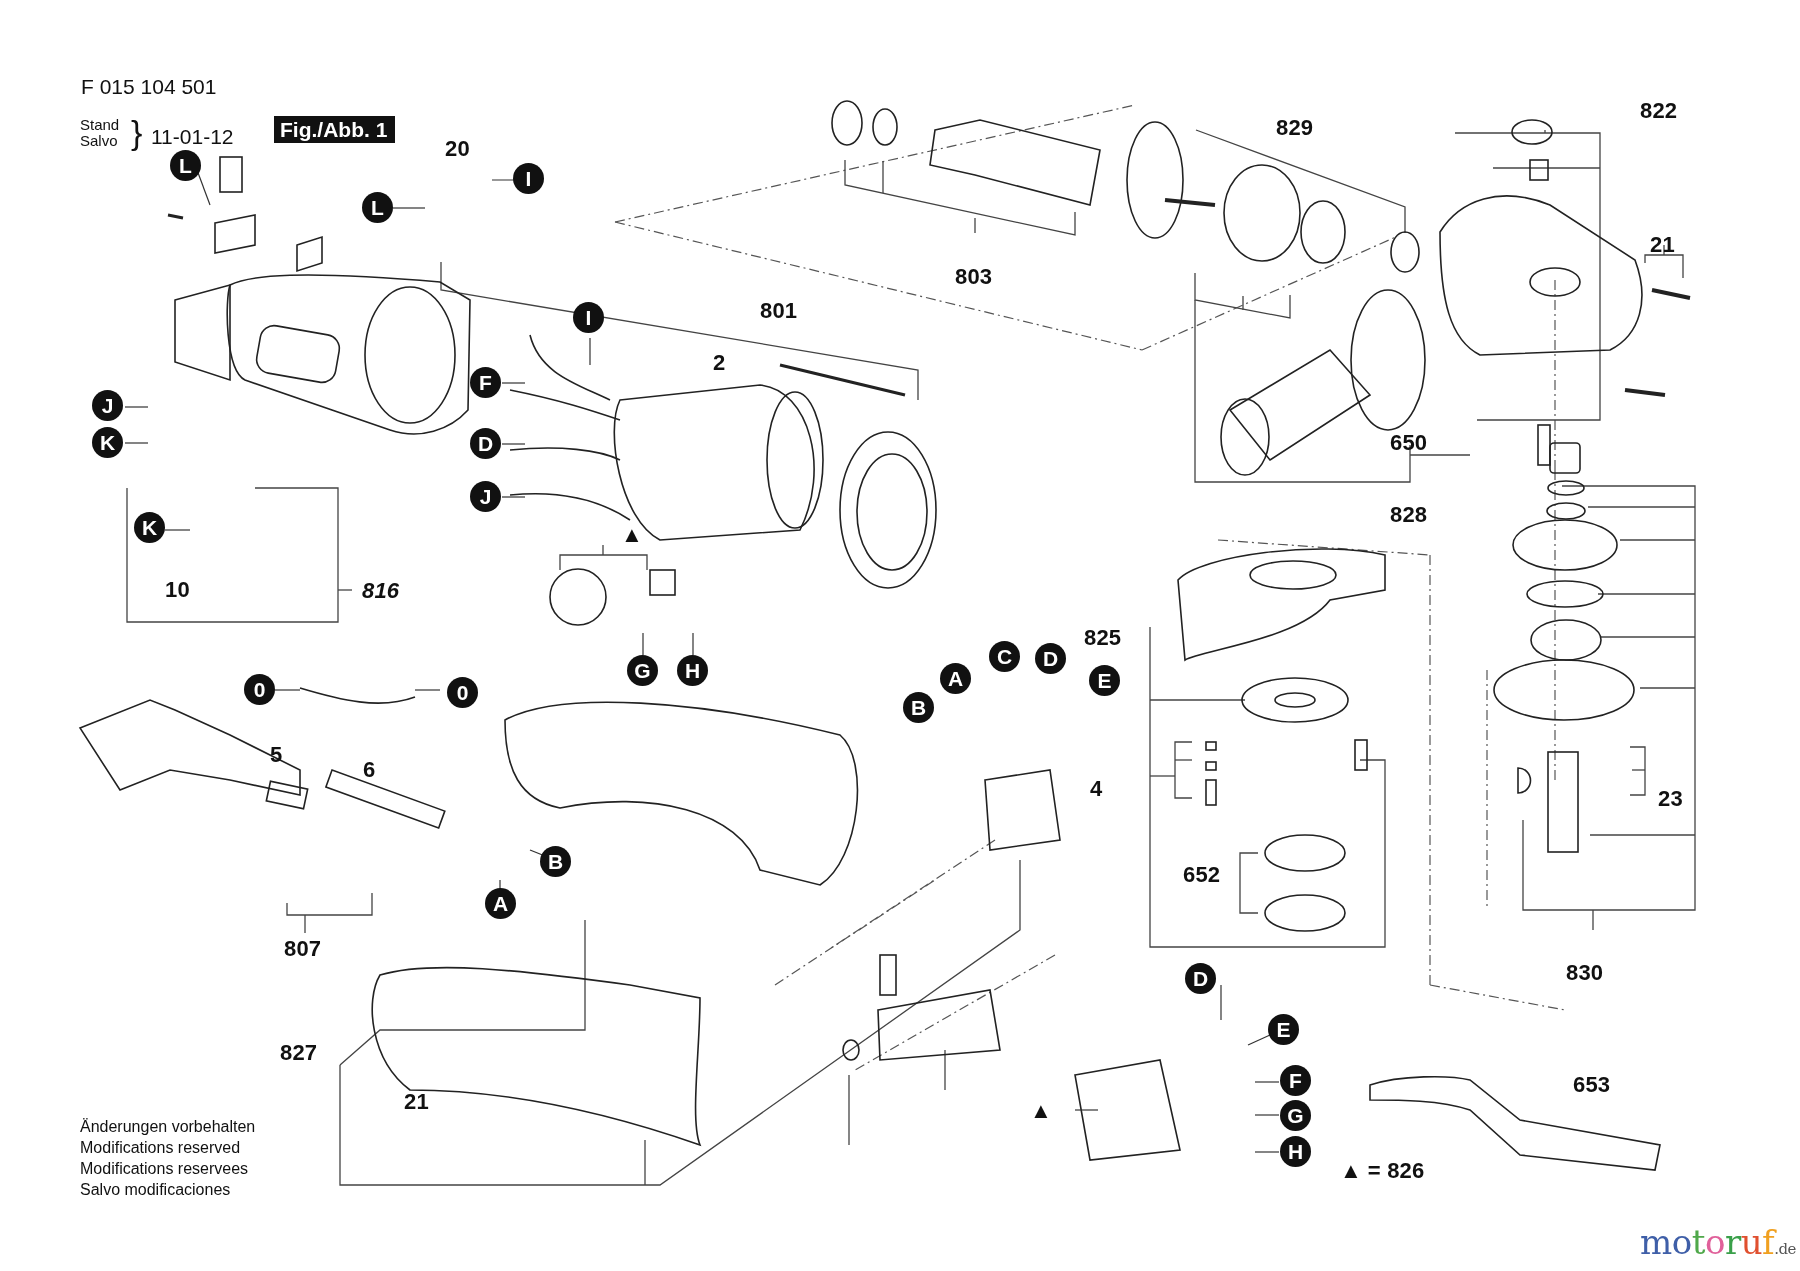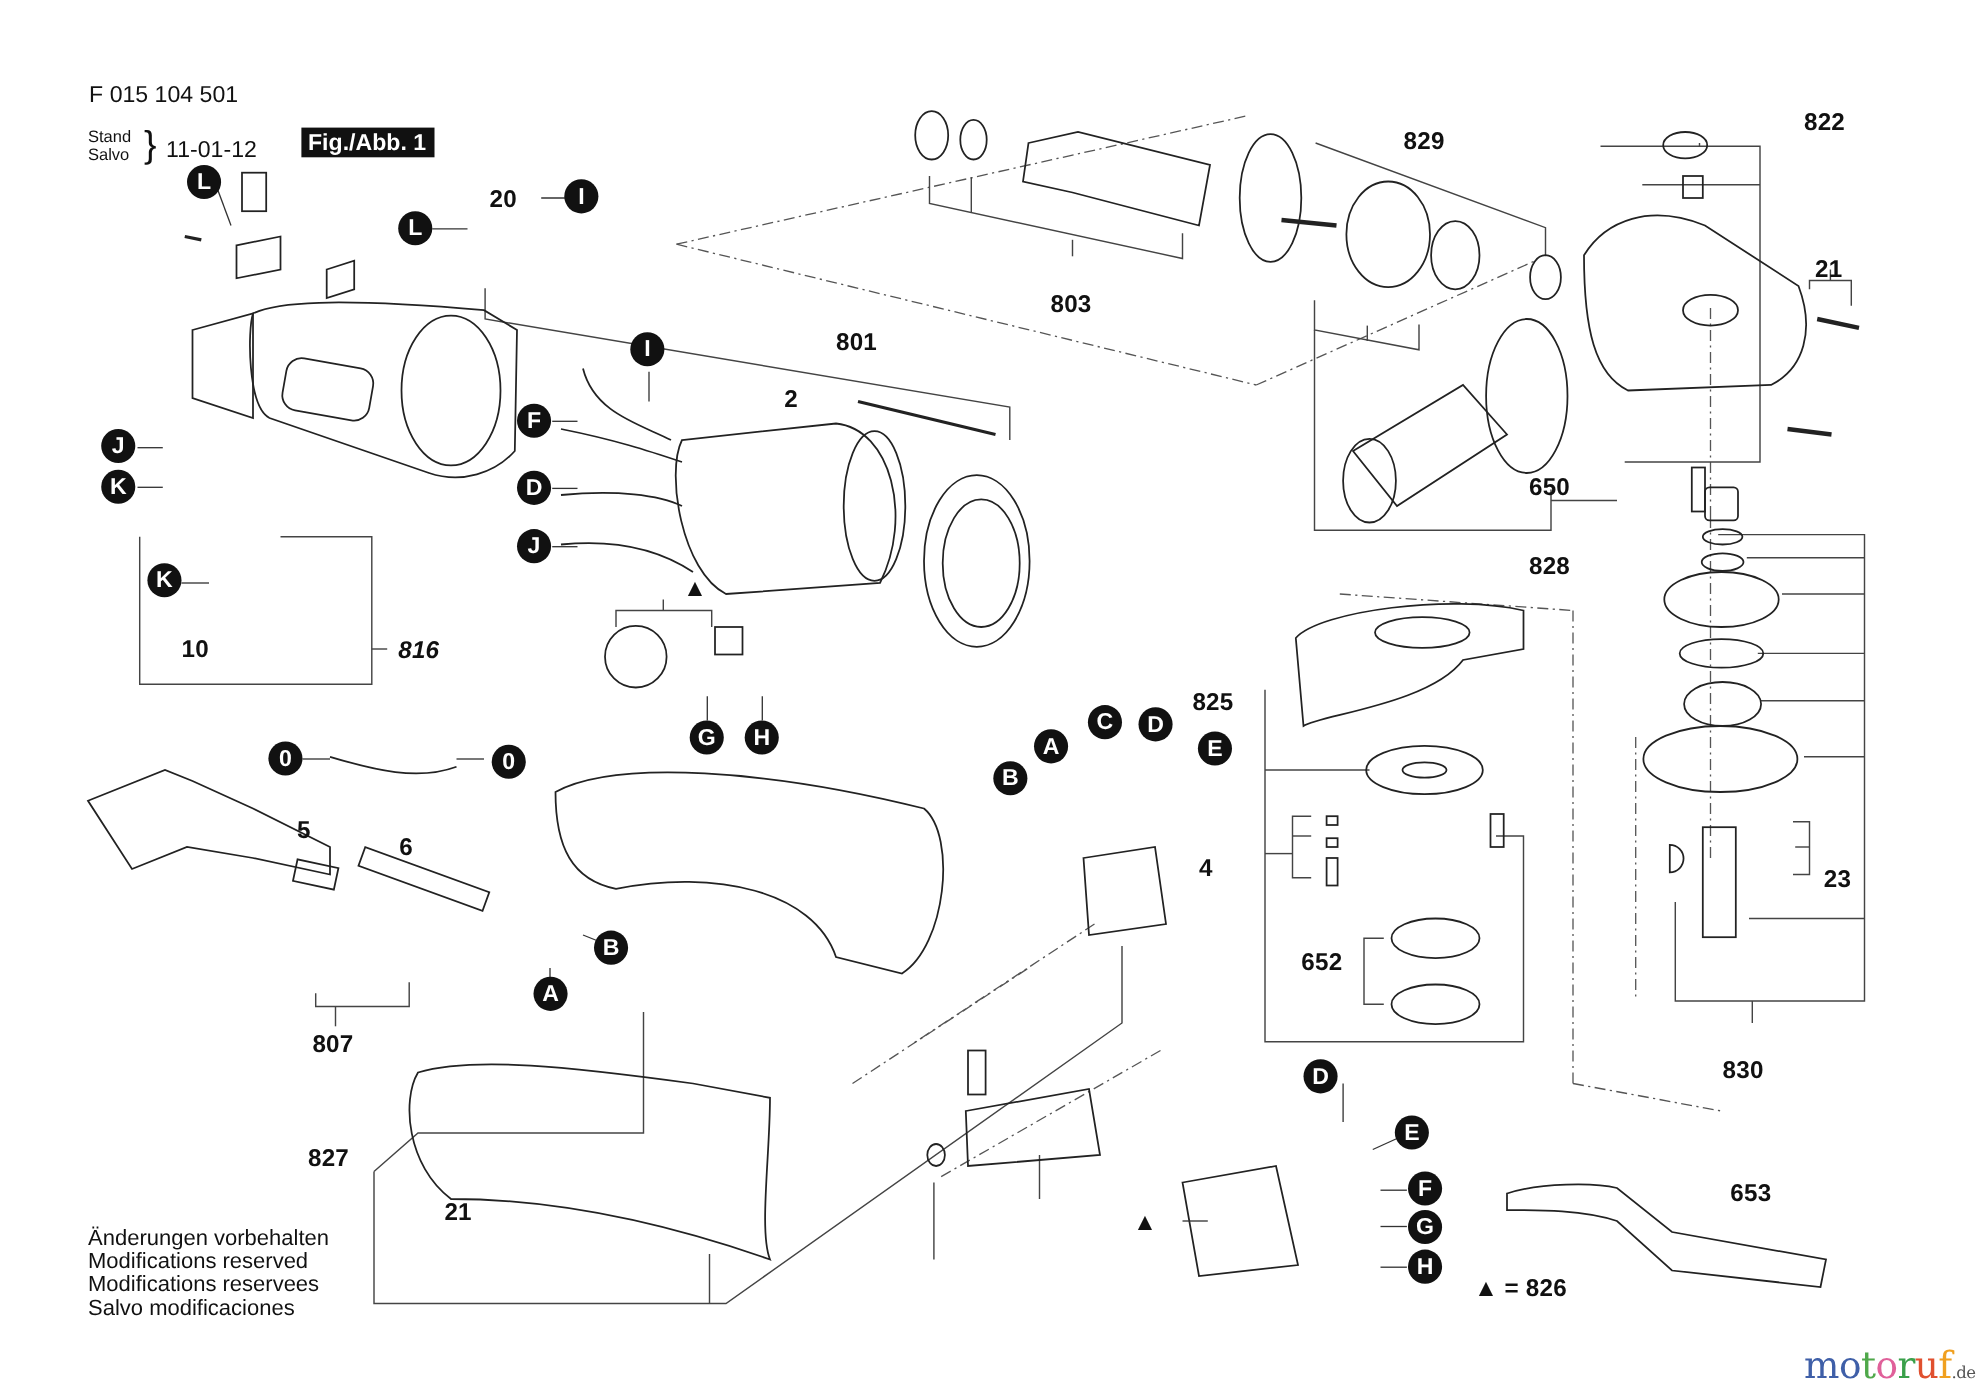--- a/index.html
+++ b/index.html
@@ -4,21 +4,21 @@
 <style>
   html, body { margin:0; padding:0; background:#ffffff; }
   body { width:1800px; height:1271px; position:relative; overflow:hidden; font-family:"Liberation Sans", sans-serif; color:#111; }
   .abs { position:absolute; }
   .hdr { font-size:21px; color:#111; }
   .stand { font-size:15px; line-height:16px; }
   .brace { font-size:34px; line-height:34px; font-weight:300; }
   .figbox { background:#111; color:#fff; font-weight:bold; font-size:21px; padding:2px 8px 1px 6px;margin-left:32px; }
   .pn { font-weight:bold; font-size:22px; color:#111; letter-spacing:0.2px; }
   .conn { width:31px; height:31px; border-radius:50%; background:#111; color:#fff; font-weight:bold; font-size:21px; display:flex; align-items:center; justify-content:center; line-height:1; }
-  .notes { font-size:20px; line-height:21px; color:#111; }
+  .notes { font-size:16px; line-height:21px; color:#111; }
   .tri { font-size:22px; font-weight:bold; }
   .logo { font-family:"DejaVu Serif", serif; font-size:34px; letter-spacing:-0.5px; }
   .logo .de { font-size:15px; color:#555; }
   svg { position:absolute; left:0; top:0; }
 </style>
 </head>
 <body>
 
 <svg width="1800" height="1271" fill="none" stroke="#222" stroke-width="1.6">
 
@@ -213,21 +213,21 @@
 
 <div class="abs hdr" style="left:81px; top:75px;">F 015 104 501</div>
 <div class="abs stand" style="left:80px; top:117px;">
   <div>Stand</div>
   <div>Salvo</div>
 </div>
 <div class="abs brace" style="left:131px; top:115px;">}</div>
 <div class="abs hdr" style="left:151px; top:125px;">11-01-12</div>
 <div class="abs figbox" style="left:242px; top:116px;">Fig./Abb. 1</div>
 
-<div class="abs pn" style="left:445px; top:136px;margin-top:32px;">20</div>
+<div class="abs pn" style="left:445px; top:136px;">20</div>
 <div class="abs pn" style="left:955px; top:232px;margin-top:32px;">803</div>
 <div class="abs pn" style="left:1276px; top:115px;">829</div>
 <div class="abs pn" style="left:1640px; top:98px;text-align:center;">822</div>
 <div class="abs pn" style="left:1650px; top:232px;">21</div>
 <div class="abs pn" style="left:760px; top:298px;">801</div>
 <div class="abs pn" style="left:713px; top:350px;">2</div>
 <div class="abs pn" style="left:1390px; top:430px;">650</div>
 <div class="abs pn" style="left:1390px; top:502px;">828</div>
 <div class="abs pn" style="left:165px; top:577px;">10</div>
 <div class="abs pn" style="left:362px; top:578px;font-style:italic;">816</div>

